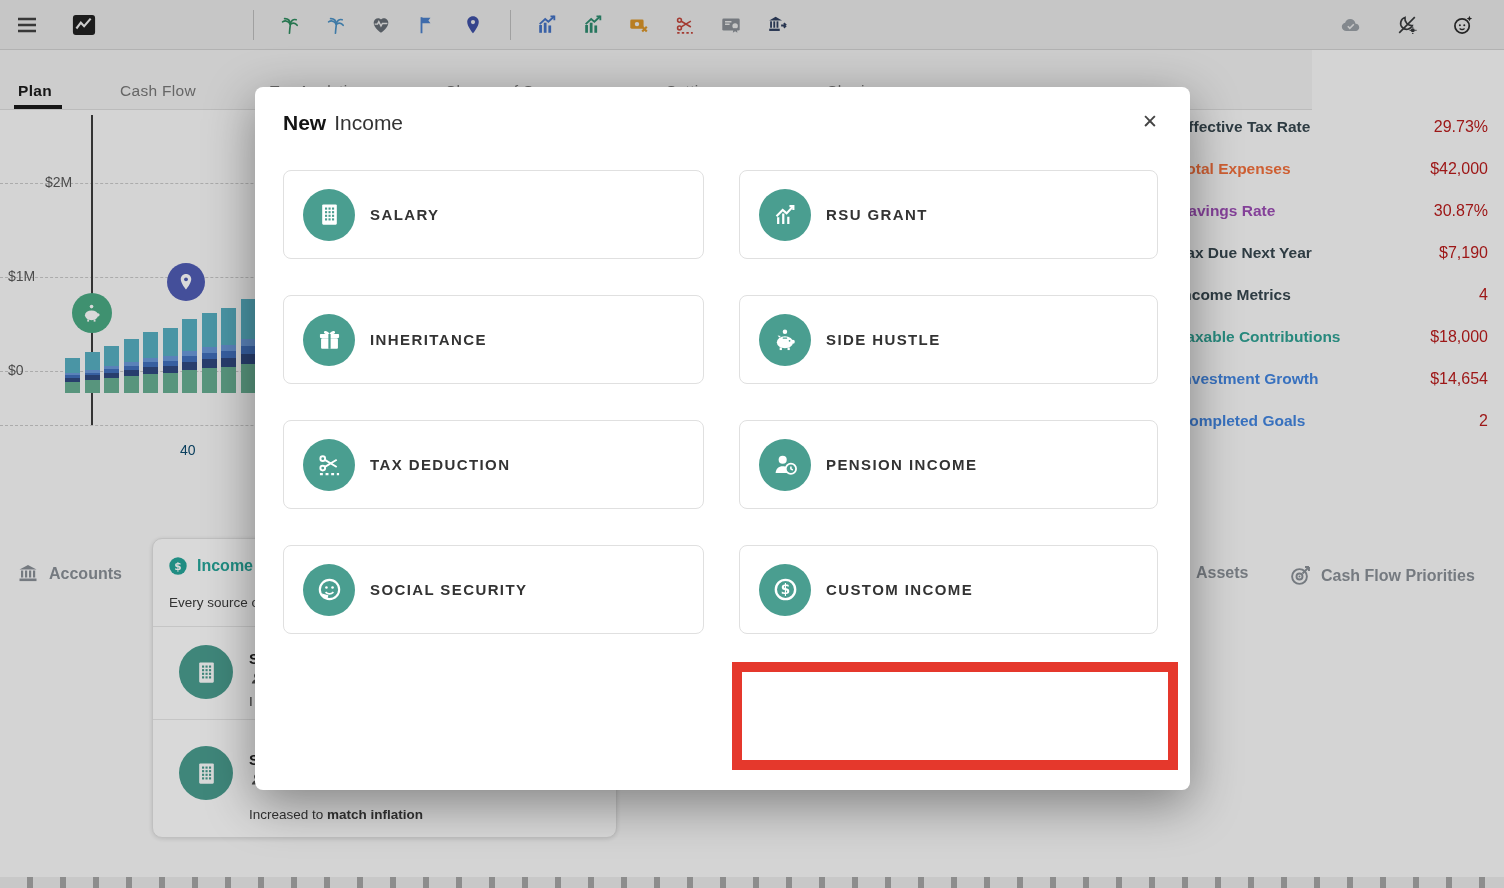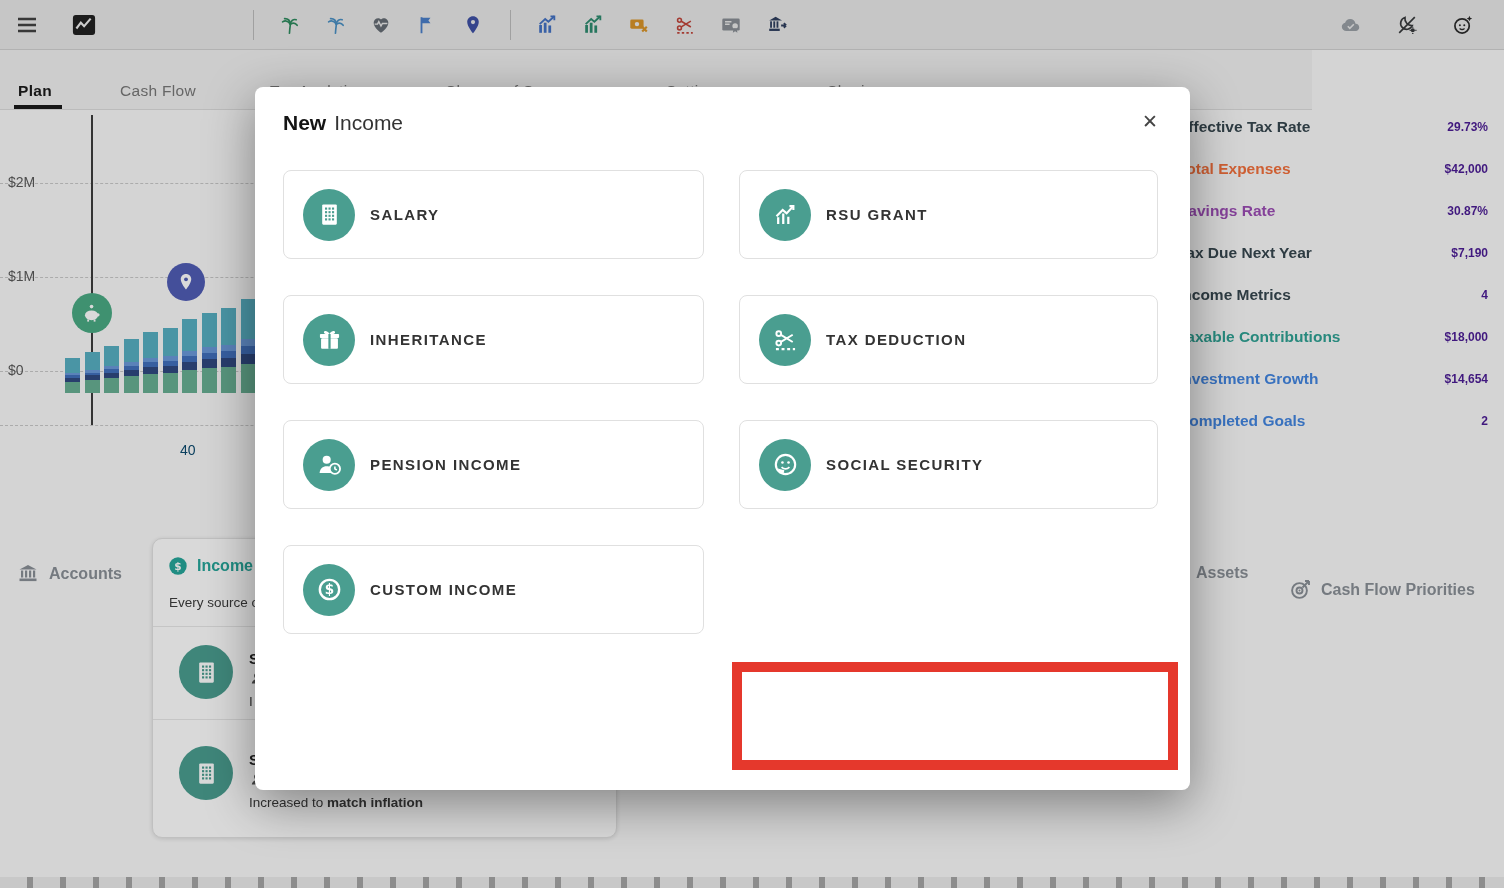--- a/index.html
+++ b/index.html
@@ -32,21 +32,21 @@
   .today-line{position:absolute;left:91px;top:5px;width:2px;height:310px;background:#3d3d3d;}
   .bar{position:absolute;display:flex;flex-direction:column-reverse;}
   .bar>div{width:100%;}
   .chart-marker{position:absolute;border-radius:50%;display:flex;align-items:center;justify-content:center;}
   .chart-marker svg{display:block;}
 
   
   .metrics{position:absolute;left:1178px;top:106px;width:310px;}
   .metric-row{height:42px;display:flex;align-items:center;justify-content:space-between;}
   .metric-label{font-size:15.5px;font-weight:600;white-space:nowrap;}
-  .metric-value{font-size:12px;color:#4c1d95;font-weight:bold;}
+  .metric-value{font-size:16px;color:#b91c1c;}
 
   
   .section-tab{position:absolute;display:flex;align-items:center;gap:9px;color:#8a9097;font-weight:700;font-size:16px;cursor:pointer;justify-content:flex-end;}
   .section-tab svg{width:24px;height:24px;display:block;}
   .income-panel{position:absolute;left:152px;top:538px;width:465px;height:300px;background:#fff;border:1px solid #e2e2e2;
                 border-radius:10px;box-shadow:0 1px 5px rgba(0,0,0,.13);}
   .ip-header{position:absolute;left:14px;top:16px;display:flex;align-items:center;gap:8px;}
   .ip-header svg{width:22px;height:22px;display:block;}
   .ip-title{font-size:16px;font-weight:700;color:#26a69a;}
   .ip-sub{position:absolute;left:16px;top:56px;font-size:13.5px;color:#3c3c3c;white-space:nowrap;}
@@ -243,21 +243,21 @@
         <div class="tab" style="left: 445px;">Chance of Success</div>
         <div class="tab" style="left: 666px;">Settings</div>
         <div class="tab" style="left: 827px;">Sharing</div>
       </div>
     <div class="tab-underline"></div>
   </div>
 
   <div class="chart">
     <div id="chart-grid">
         <div class="gridline" style="top: 73px;"></div>
-        <div class="ylab" style="top: 64px;">$2M</div>
+        <div class="ylab" style="top: 64px; margin-left: 37px;">$2M</div>
         <div class="gridline" style="top: 167px;"></div>
         <div class="ylab" style="top: 158px;">$1M</div>
         <div class="gridline" style="top: 261px;"></div>
         <div class="ylab" style="top: 252px;">$0</div>
         <div class="gridline" style="top: 315px;"></div>
       </div>
     <div class="today-line"></div>
     <div id="bars">
         <div class="bar" style="left: 65px; width: 15px; height: 35px; top: 248px;">
           <div style="height: 11px; background: rgb(104, 176, 147);"></div>
@@ -400,21 +400,21 @@
           </g>
         </svg>
     </span>
     <span>Accounts</span>
   </div>
 
   <div class="section-tab" style="left:1196px;top:564px">
     <span>Assets</span>
   </div>
 
-  <div class="section-tab" style="left:1288px;top:578px">
+  <div class="section-tab" style="left:1288px;top:564px">
     <span>
       <svg viewBox="0 0 24 24">
           <g stroke="#8a9097" stroke-width="1.9" fill="none">
             <circle cx="11.5" cy="12.5" r="7.4"></circle>
             <circle cx="11.5" cy="12.5" r="3"></circle>
             <path d="M14.5 9.5L21 3M21 3h-4M21 3v4"></path>
           </g>
           <circle cx="11.5" cy="12.5" r="1" fill="#8a9097"></circle>
         </svg>
     </span>
@@ -481,21 +481,21 @@
             </g>
           </svg>
         </div>
         <div class="ip-t" style="top: 212px;">S</div>
         <div class="ip-owner" style="top: 233px;">
           <svg viewBox="0 0 24 24">
             <circle cx="12" cy="7.5" r="4" fill="#555"></circle>
             <path d="M4.5 20c.3-4.2 3.3-6.5 7.5-6.5s7.2 2.3 7.5 6.5z" fill="#555"></path>
           </svg>
         </div>
-        <div class="ip-desc" style="top: 256px;"><span>Increased to </span><b>match inflation</b></div>
+        <div class="ip-desc" style="top: 268px;"><span>Increased to </span><b>match inflation</b></div>
       </div>
   </div>
 
   <div class="dock"></div>
 
   <div class="dim"></div>
 
   <div class="modal">
     <div class="modal-title">
       <b>New</b><span>Income</span>
@@ -543,20 +543,35 @@
               <rect x="3.5" y="7" width="17" height="3.6" rx=".8" fill="#fff"></rect>
               <rect x="11" y="7" width="2" height="13.3" fill="#4a9e90"></rect>
               <path d="M12 7C10 3.6 6.6 4.1 7.1 6c.4 1.5 3 1 4.9 1zm0 0c2-3.4 5.4-2.9 4.9-1-.4 1.5-3 1-4.9 1z" fill="#fff"></path>
             </svg>
           </span>
           <span class="opt-label">INHERITANCE</span>
         </div>
         <div class="opt-card">
           <span class="opt-circle">
             <svg viewBox="0 0 24 24">
+              <circle cx="11.5" cy="5" r="2" fill="#fff"></circle>
+              <ellipse cx="11.5" cy="14.5" rx="7.2" ry="5.3" fill="#fff"></ellipse>
+              <circle cx="18.6" cy="14" r="1.7" fill="#fff"></circle>
+              <rect x="6.8" y="19" width="2" height="2.4" fill="#fff"></rect>
+              <rect x="13.8" y="19" width="2" height="2.4" fill="#fff"></rect>
+              <path d="M6.5 10.5L5 8.5l2.8.3z" fill="#fff"></path>
+              <rect x="9.5" y="10.3" width="4" height="1.1" rx=".5" fill="#4a9e90"></rect>
+              <circle cx="15.6" cy="13.2" r=".8" fill="#4a9e90"></circle>
+            </svg>
+          </span>
+          <span class="opt-label">SIDE HUSTLE</span>
+        </div>
+        <div class="opt-card">
+          <span class="opt-circle">
+            <svg viewBox="0 0 24 24">
               <g stroke="#fff" stroke-width="1.7" fill="none">
                 <circle cx="6" cy="6.8" r="2.1"></circle>
                 <circle cx="6" cy="15.2" r="2.1"></circle>
                 <path d="M7.9 7.9l10.5 6.3M7.9 14.1l10.5-6.3"></path>
               </g>
               <path d="M3.5 20.5h17" stroke="#fff" stroke-width="1.9" stroke-dasharray="2.6 2.4" fill="none"></path>
             </svg>
           </span>
           <span class="opt-label">TAX DEDUCTION</span>
         </div>

